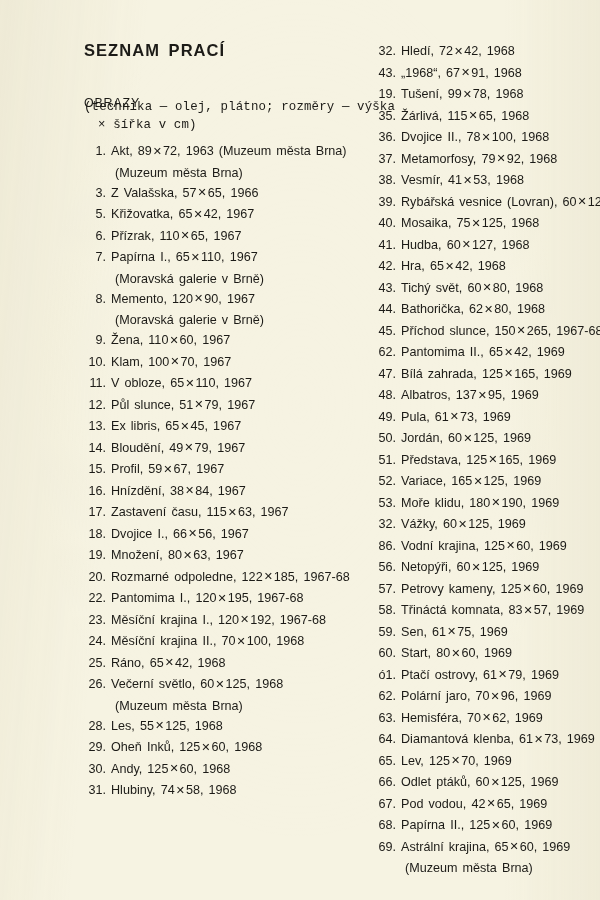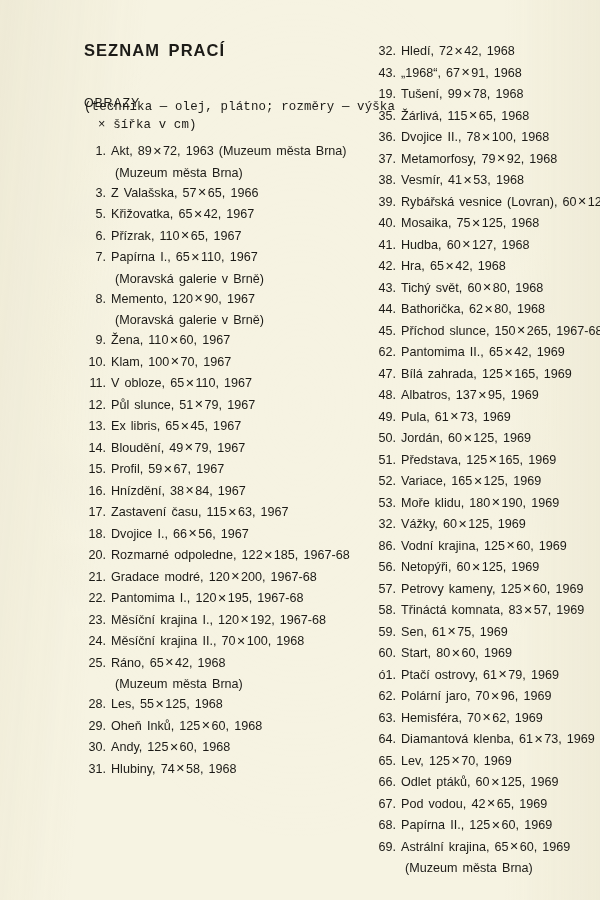--- a/index.html
+++ b/index.html
@@ -167,26 +167,27 @@
           <li class="entry"><span class="num">9.</span><span class="txt">Žena, 110<span class="times">✕</span>60, 1967</span></li>
           <li class="entry"><span class="num">10.</span><span class="txt">Klam, 100<span class="times">✕</span>70, 1967</span></li>
           <li class="entry"><span class="num">11.</span><span class="txt">V obloze, 65<span class="times">✕</span>110, 1967</span></li>
           <li class="entry"><span class="num">12.</span><span class="txt">Půl slunce, 51<span class="times">✕</span>79, 1967</span></li>
           <li class="entry"><span class="num">13.</span><span class="txt">Ex libris, 65<span class="times">✕</span>45, 1967</span></li>
           <li class="entry"><span class="num">14.</span><span class="txt">Bloudění, 49<span class="times">✕</span>79, 1967</span></li>
           <li class="entry"><span class="num">15.</span><span class="txt">Profil, 59<span class="times">✕</span>67, 1967</span></li>
           <li class="entry"><span class="num">16.</span><span class="txt">Hnízdění, 38<span class="times">✕</span>84, 1967</span></li>
           <li class="entry"><span class="num">17.</span><span class="txt">Zastavení času, 115<span class="times">✕</span>63, 1967</span></li>
           <li class="entry"><span class="num">18.</span><span class="txt">Dvojice I., 66<span class="times">✕</span>56, 1967</span></li>
+          <li class="entry"><span class="num">19.</span><span class="txt">Množení, 80<span class="times">✕</span>63, 1967</span></li>
           <li class="entry"><span class="num">20.</span><span class="txt">Rozmarné odpoledne, 122<span class="times">✕</span>185, 1967-68</span></li>
-          <li class="entry"><span class="num">21.</span><span class="txt">Gradace modré, 120<span class="times">✕</span>200, 1967-68</span></li>
           <li class="entry"><span class="num">22.</span><span class="txt">Pantomima I., 120<span class="times">✕</span>195, 1967-68</span></li>
           <li class="entry"><span class="num">23.</span><span class="txt">Měsíční krajina I., 120<span class="times">✕</span>192, 1967-68</span></li>
           <li class="entry"><span class="num">24.</span><span class="txt">Měsíční krajina II., 70<span class="times">✕</span>100, 1968</span></li>
           <li class="entry"><span class="num">25.</span><span class="txt">Ráno, 65<span class="times">✕</span>42, 1968</span></li>
+          <li class="entry"><span class="num">26.</span><span class="txt">Večerní světlo, 60<span class="times">✕</span>125, 1968</span></li>
           <li class="subline">(Muzeum města Brna)</li>
           <li class="entry"><span class="num">28.</span><span class="txt">Les, 55<span class="times">✕</span>125, 1968</span></li>
           <li class="entry"><span class="num">29.</span><span class="txt">Oheň Inků, 125<span class="times">✕</span>60, 1968</span></li>
           <li class="entry"><span class="num">30.</span><span class="txt">Andy, 125<span class="times">✕</span>60, 1968</span></li>
           <li class="entry"><span class="num">31.</span><span class="txt">Hlubiny, 74<span class="times">✕</span>58, 1968</span></li>
         </ol>
     </div>
 
     <div class="col col-right">
       <ol class="list list-right">

